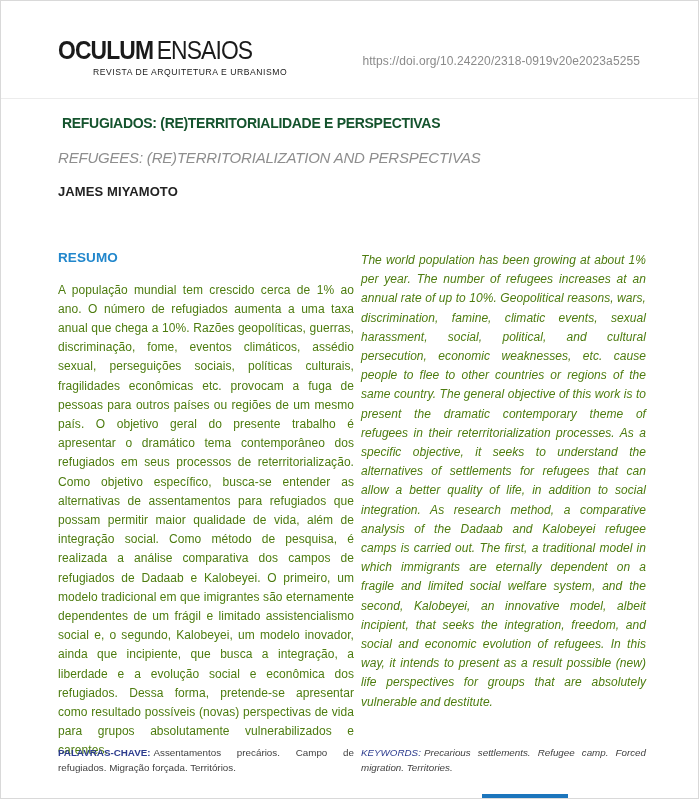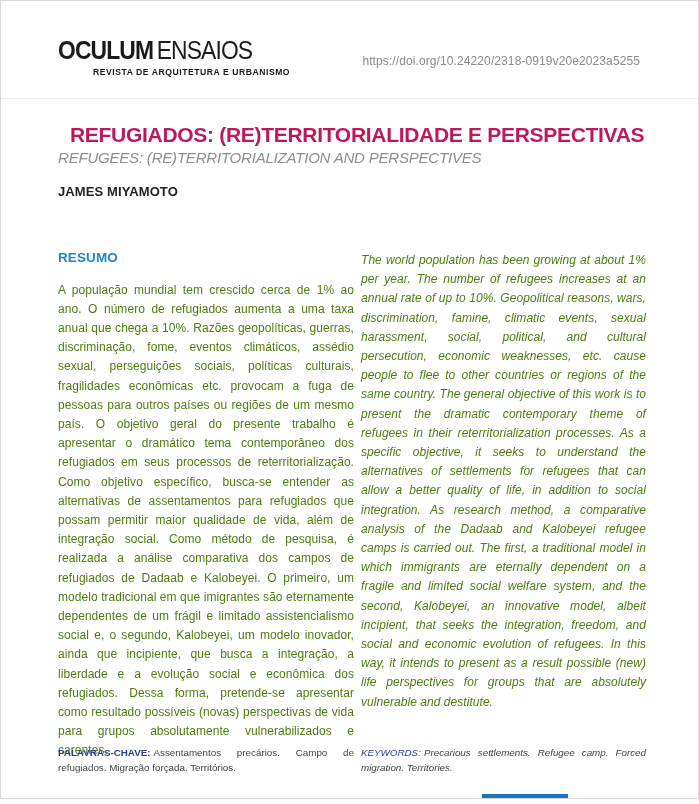--- a/index.html
+++ b/index.html
@@ -10,33 +10,33 @@
   }
   
   .masthead{position:absolute;top:36px;left:57px;right:58px;}
   .logo-line{
     font-size:26px;line-height:1;color:#1a1a1a;letter-spacing:-1px;
     transform:scaleX(0.88);transform-origin:0 50%;white-space:nowrap;
   }
   .logo-primary{font-weight:700;}
   .logo-secondary{font-weight:400;margin-left:4px;}
   .logo-tagline{
-    margin-top:4px;font-size:8.6px;font-weight:700;color:#1a1a1a;
+    margin-top:4px;font-size:8.6px;font-weight:400;color:#1a1a1a;
     letter-spacing:0.55px;white-space:nowrap;padding-left:35px;
   }
   .doi{
     position:absolute;top:17px;right:0;font-size:12px;color:#8a8a8a;
     text-decoration:none;letter-spacing:0.1px;
   }
   .header-rule{position:absolute;top:97px;left:0;width:699px;height:1px;background:#ececec;}
   
   .title{
-    position:absolute;top:111px;left:57px;right:50px;margin:12px;
-    font-size:21px;font-weight:700;letter-spacing:-0.3px;
-    color:#be185d;line-height:1;white-space:nowrap;
+    position:absolute;top:111px;left:57px;right:50px;margin:4px;
+    font-size:14px;font-weight:700;letter-spacing:-0.3px;
+    color:#14532d;line-height:1;white-space:nowrap;
   }
   .title-en{
     position:absolute;top:149px;left:57px;right:50px;margin:0;
     font-size:15px;font-weight:400;font-style:italic;color:#8e8e8e;
     line-height:1;white-space:nowrap;letter-spacing:-0.2px;
   }
   .author{
     position:absolute;top:183px;left:57px;font-size:13px;font-weight:700;
     color:#222222;letter-spacing:0.1px;
   }
@@ -77,21 +77,21 @@
         <span class="logo-primary">OCULUM</span><span class="logo-secondary">ENSAIOS</span>
       </div>
       <div class="logo-tagline">REVISTA DE ARQUITETURA E URBANISMO</div>
     </div>
     <a class="doi" href="#">https://doi.org/10.24220/2318-0919v20e2023a5255</a>
   </header>
 
   <div class="header-rule"></div>
 
   <h1 class="title">REFUGIADOS: (RE)TERRITORIALIDADE E PERSPECTIVAS</h1>
-  <h2 class="title-en">REFUGEES: (RE)TERRITORIALIZATION AND PERSPECTIVES</h2>
+  <h2 class="title-en">REFUGEES: (RE)TERRITORIALIZATION AND PERSPECTIVAS</h2>
   <div class="author">JAMES MIYAMOTO</div>
 
   <section class="col col-left">
     <h3 class="col-heading">RESUMO</h3>
     <p class="col-body">A população mundial tem crescido cerca de 1% ao ano. O número de refugiados aumenta a uma taxa anual que chega a 10%. Razões geopolíticas, guerras, discriminação, fome, eventos climáticos, assédio sexual, perseguições sociais, políticas culturais, fragilidades econômicas etc. provocam a fuga de pessoas para outros países ou regiões de um mesmo país. O objetivo geral do presente trabalho é apresentar o dramático tema contemporâneo dos refugiados em seus processos de reterritorialização. Como objetivo específico, busca-se entender as alternativas de assentamentos para refugiados que possam permitir maior qualidade de vida, além de integração social. Como método de pesquisa, é realizada a análise comparativa dos campos de refugiados de Dadaab e Kalobeyei. O primeiro, um modelo tradicional em que imigrantes são eternamente dependentes de um frágil e limitado assistencialismo social e, o segundo, Kalobeyei, um modelo inovador, ainda que incipiente, que busca a integração, a liberdade e a evolução social e econômica dos refugiados. Dessa forma, pretende-se apresentar como resultado possíveis (novas) perspectivas de vida para grupos absolutamente vulnerabilizados e carentes.</p>
   </section>
 
   <section class="col col-right">
     <p class="col-body italic">The world population has been growing at about 1% per year. The number of refugees increases at an annual rate of up to 10%. Geopolitical reasons, wars, discrimination, famine, climatic events, sexual harassment, social, political, and cultural persecution, economic weaknesses, etc. cause people to flee to other countries or regions of the same country. The general objective of this work is to present the dramatic contemporary theme of refugees in their reterritorialization processes. As a specific objective, it seeks to understand the alternatives of settlements for refugees that can allow a better quality of life, in addition to social integration. As research method, a comparative analysis of the Dadaab and Kalobeyei refugee camps is carried out. The first, a traditional model in which immigrants are eternally dependent on a fragile and limited social welfare system, and the second, Kalobeyei, an innovative model, albeit incipient, that seeks the integration, freedom, and social and economic evolution of refugees. In this way, it intends to present as a result possible (new) life perspectives for groups that are absolutely vulnerable and destitute.</p>
   </section>

